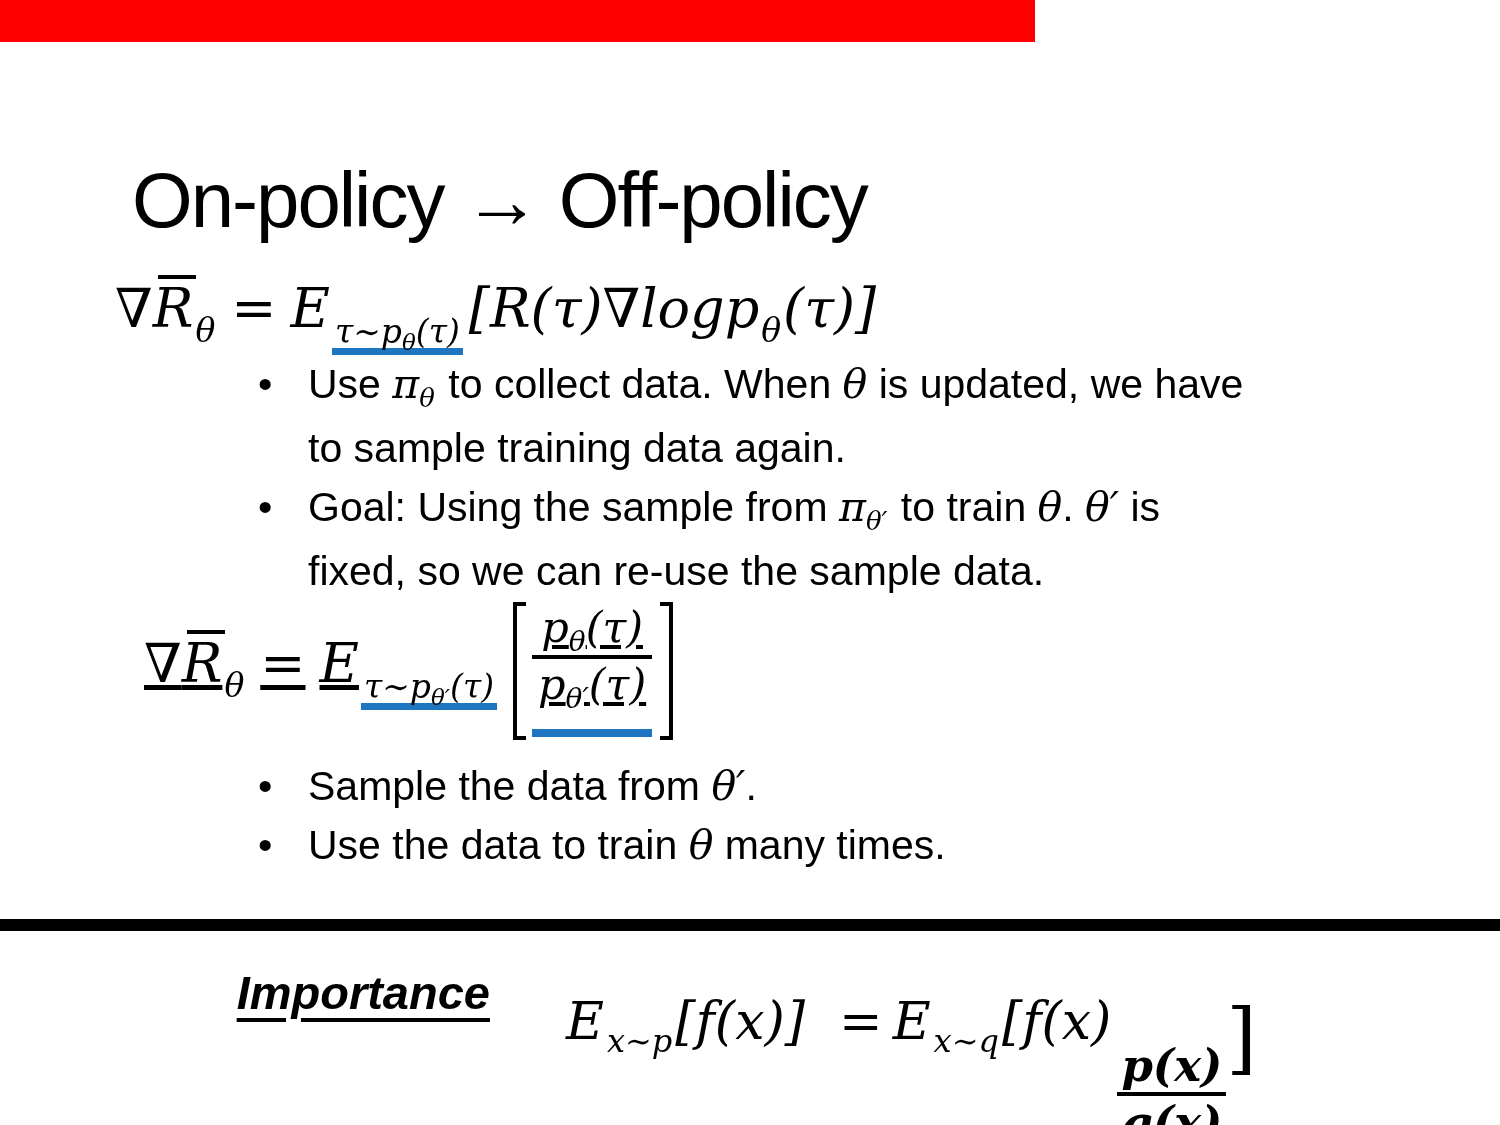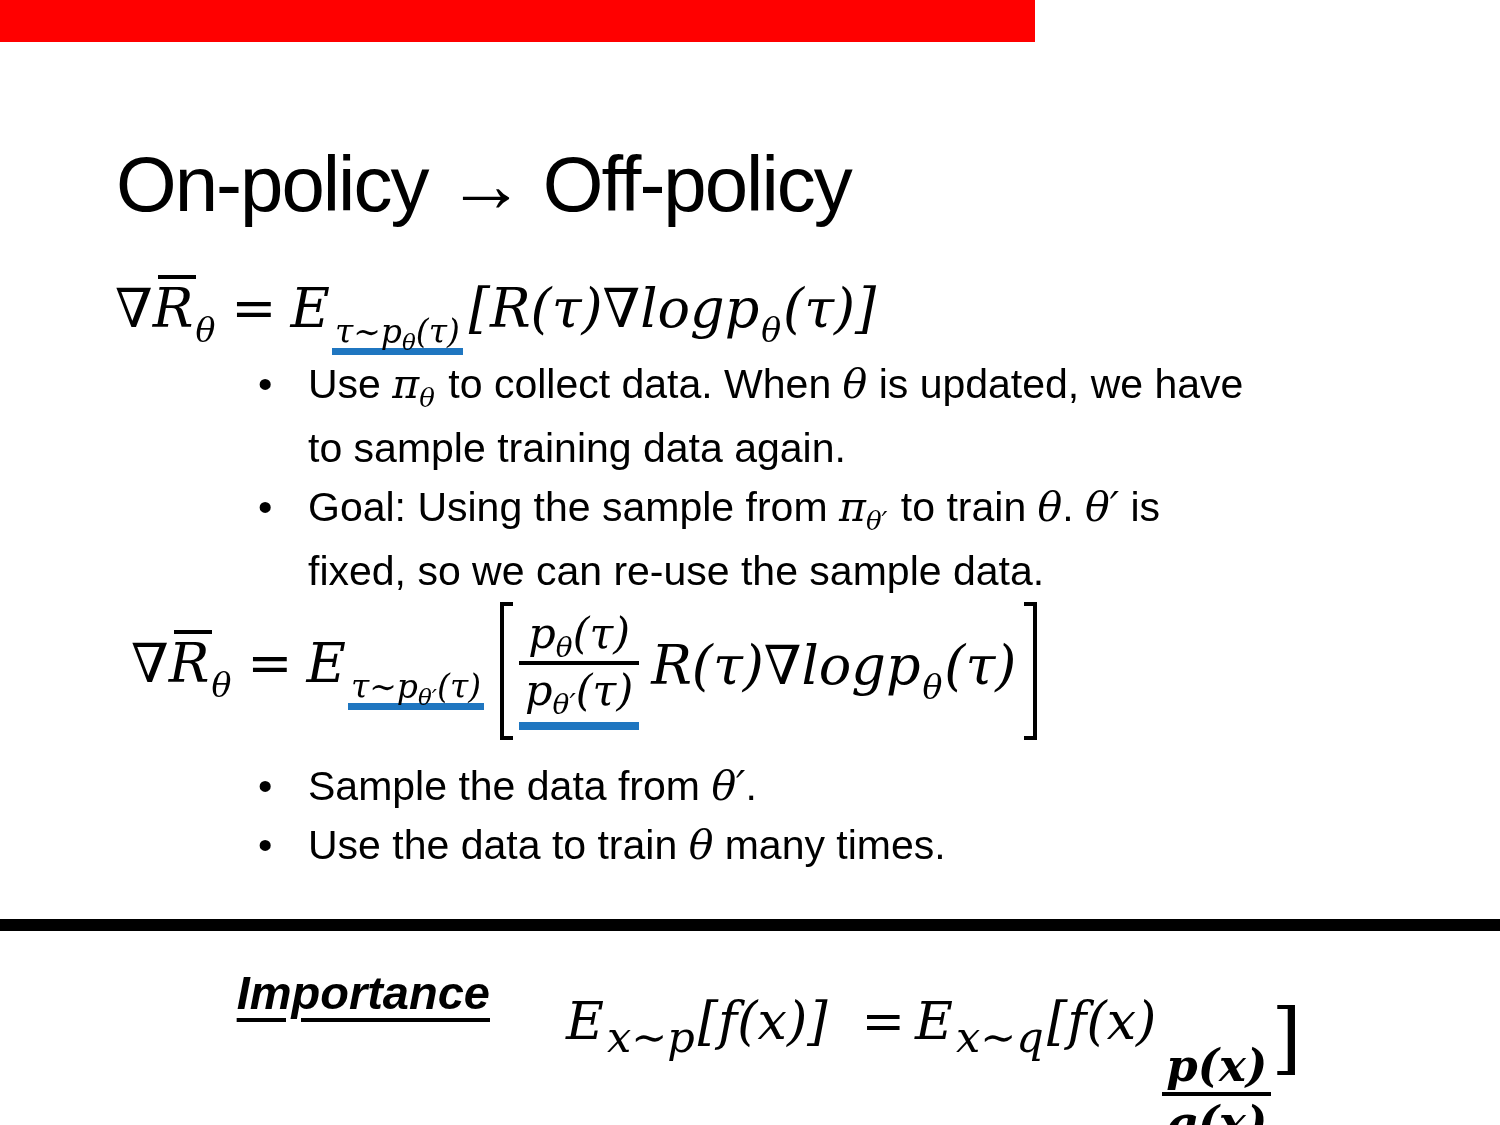--- a/index.html
+++ b/index.html
@@ -2,69 +2,69 @@
 <html style="--red: #FF0000; --blue: #1F76C0; --ink: #000000;"><head>
 <meta charset="utf-8">
 <style>
   :root { --red:#FF0000; --blue:#1F76C0; --ink:#000000; }
   html,body { margin:0; padding:0; background:#fff; }
   .slide { position:relative; width:1500px; height:1125px; background:#ffffff; overflow:hidden;
            font-family:"Liberation Sans","DejaVu Sans",sans-serif; color:var(--ink); }
 
   .red-bar { position:absolute; left:0; top:0; width:1035px; height:42px; background:var(--red); }
 
-  .title { position:absolute; left:116px; top:145px; margin:0; font-size:78px; font-weight:400;
+  .title { position:absolute; left:116px; top:145px; margin:16px; font-size:78px; font-weight:400;
            letter-spacing:-2px; line-height:1; white-space:nowrap;
            font-family:"Liberation Sans","DejaVu Sans",sans-serif; }
 
   
   .m { font-family:"DejaVu Serif","DejaVu Sans",serif; font-style:italic; }
   .formula { color:var(--ink); }
   .eq { margin:0 14px; }
   .obar { position:relative; }
   .obar::after { content:""; position:absolute; left:5px; right:-3px; top:-2px; height:4px; background:#000; }
   .bsub { font-size:33px; position:relative; top:15px; margin:0 2px; }
   .hang { display:inline-block; font-size:33px; line-height:1; transform:translateY(16px);
           border-bottom:7px solid var(--blue); padding:0 3px 0 3px; margin:0 6px 0 2px; }
   .hang .ss { font-size:23px; position:relative; top:7px; }
 
   .f1 { position:absolute; left:115px; top:281px; font-size:54px; line-height:1; white-space:nowrap; }
 
-  .f2 { position:absolute; left:131px; top:596px; height:150px; display:flex; align-items:center;
-        font-size:54px; line-height:1; white-space:nowrap; }
+  .f2 { position:absolute; left:144px; top:596px; height:150px; display:flex; align-items:center;
+        font-size:54px; line-height:1; white-space:nowrap;text-decoration:underline; }
   .chunk { transform:translateY(-6px); }
   .bigbr { width:13px; height:138px; box-sizing:border-box; }
   .bigbr.left  { border-left:4px solid #000; border-top:4px solid #000; border-bottom:4px solid #000; margin:0 6px 0 10px; }
   .bigbr.right { border-right:4px solid #000; border-top:4px solid #000; border-bottom:4px solid #000; margin-left:8px; }
   .frac { display:inline-flex; flex-direction:column; align-items:center; font-size:43px; }
   .frac .num, .frac .den { line-height:1; padding:0 6px; white-space:nowrap; }
   .frac .num { padding-bottom:2px; }
   .fbar { align-self:stretch; height:4px; background:#000; margin:4px 0; }
-  .den.blue-under { border-bottom:8px solid var(--blue); padding-bottom:10px; }
+  .den.blue-under { border-bottom:8px solid var(--blue); padding-bottom:23px; }
   .ss2 { font-size:28px; position:relative; top:9px; }
   .bodychunk { margin-left:12px; }
 
   
   .bullets { position:absolute; left:258px; font-size:41px; line-height:59px; }
   .g1 { top:355px; width:1180px; }
   .g2 { top:757px; width:1000px; }
   .bullet { display:flex; align-items:flex-start; }
   .dot { flex:0 0 50px; width:50px; }
   .btext .m, .bullet .m { font-size:41px; }
   .msub { font-size:26px; position:relative; top:9px; margin-right:2px;
           font-family:"DejaVu Serif","DejaVu Sans",serif; font-style:italic; }
 
   .divider { position:absolute; left:0; top:919px; width:1500px; height:12px; background:#000; }
 
   .importance { position:absolute; left:180px; top:958px; width:310px; text-align:right;
                 font-size:47px; font-weight:bold; font-style:italic; line-height:70px; }
   .imp-line { text-decoration:underline; text-decoration-thickness:4px; text-underline-offset:9px; }
 
   .f3 { position:absolute; left:566px; top:995px; font-size:52px; line-height:1; white-space:nowrap; }
-  .fsub3 { font-size:43px; position:relative; top:13px; margin:0 3px; }
+  .fsub3 { font-size:32px; position:relative; top:13px; margin:0 3px; }
   .eq3 { margin:0 10px 0 34px; }
   .frac3 { display:inline-flex; flex-direction:column; align-items:center; font-size:45px;
            vertical-align:-42px; margin-left:6px; }
   .frac3 .line { line-height:1; padding:0 4px;font-weight:bold; }
   .fbar3 { align-self:stretch; height:4px; background:#000; margin:4px 0; }
   .closebr { font-size:78px; font-style:normal; font-family:"DejaVu Serif","DejaVu Sans",serif;
              vertical-align:-26px; }
 </style>
 </head>
 <body>
@@ -95,21 +95,20 @@
   </div>
 
   <div class="formula f2">
     <span class="chunk"><span class="m">∇</span><span class="m obar">R</span><span class="m bsub">θ</span><span class="m eq">=</span><span class="m">E</span><span class="hang"><span class="m">τ∼p</span><span class="m ss">θ′</span><span class="m">(τ)</span></span></span>
     <span class="bigbr left"></span>
     <span class="frac">
       <span class="num"><span class="m">p</span><span class="m ss2">θ</span><span class="m">(τ)</span></span>
       <span class="fbar"></span>
       <span class="den blue-under"><span class="m">p</span><span class="m ss2">θ′</span><span class="m">(τ)</span></span>
     </span>
-    <span class="chunk bodychunk"><span class="m">R(τ)∇logp</span><span class="m bsub">θ</span><span class="m">(τ)</span></span>
     <span class="bigbr right"></span>
   </div>
 
   <div class="bullets g2">
     <div class="bullet">
       <span class="dot">•</span>
       <div class="btext"><span>Sample the data from </span><span class="m">θ′</span><span>.</span></div>
     </div>
     <div class="bullet">
       <span class="dot">•</span>

